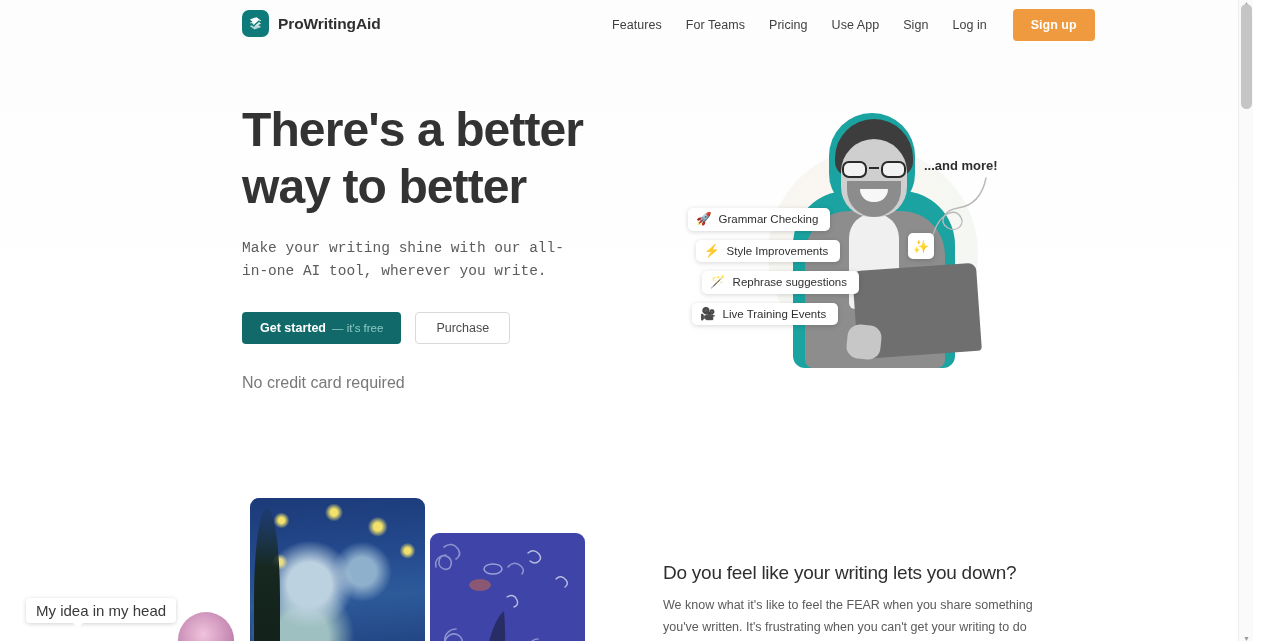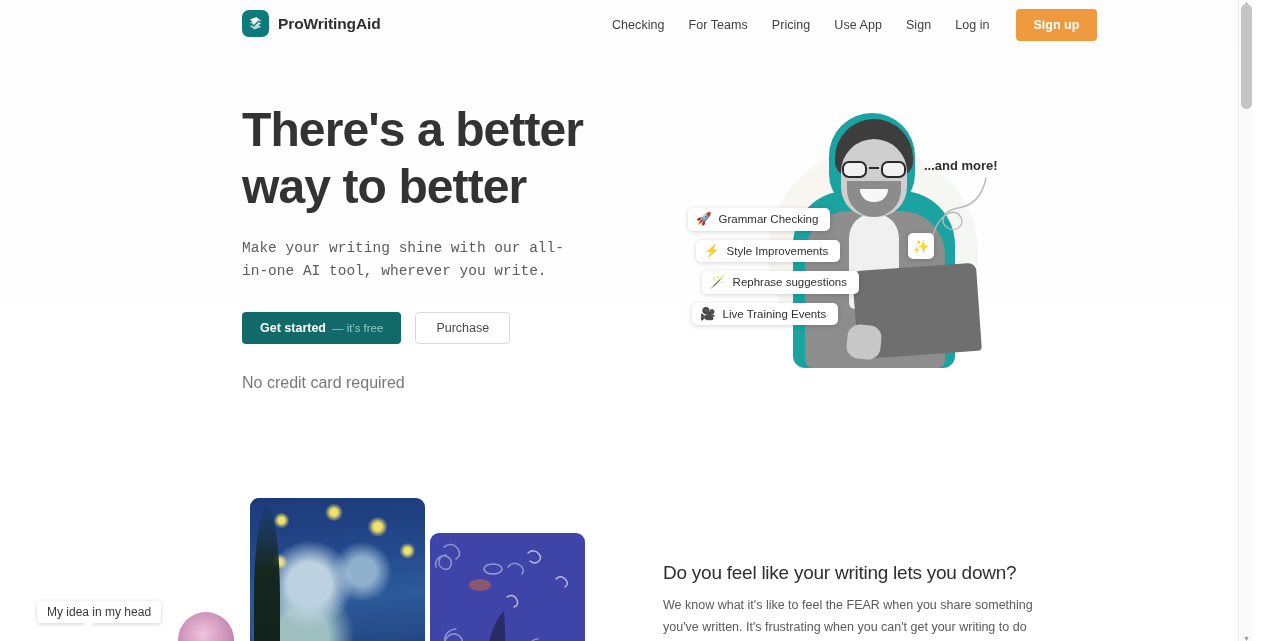--- a/index.html
+++ b/index.html
@@ -408,26 +408,26 @@
   }
   .starry-cypress {
     position: absolute;
     left: 4px; bottom: 0;
     width: 26px; height: 150px;
     background: linear-gradient(180deg, rgba(22,36,30,.1) 0%, #16281f 40%, #12201a 100%);
     border-radius: 50% 50% 0 0 / 60% 60% 0 0;
   }
   .starry-caption {
     position: absolute;
-    left: 37px;
+    left: 26px;
     bottom: 18px;
     background: #ffffff;
     border-radius: 4px;
     padding: 4px 10px;
-    font-size: 12px;
+    font-size: 15px;
     color: #3a3a3a;
     box-shadow: 0 1px 4px rgba(0,0,0,.18);
     white-space: nowrap;
     z-index: 4;
   }
   .starry-caption::after {
     content: "";
     position: absolute;
     left: 46px;
     bottom: -5px;
@@ -517,21 +517,21 @@
           <path d="M4 6.5 L13.5 3 L20 8 L10.5 11.5 Z" fill="#ffffff"></path>
           <path d="M4 11 L13.5 7.5 L20 12.5 L10.5 16 Z" fill="#ffffff" opacity=".85"></path>
           <path d="M4 15.5 L13.5 12 L20 17 L10.5 20.5 Z" fill="#ffffff" opacity=".7"></path>
           <path d="M6.5 12.5 L9.5 15.5 L17 8.5" stroke="#0e7a7a" stroke-width="2" fill="none" stroke-linecap="round" stroke-linejoin="round"></path>
         </svg>
       </span>
       <span class="brand-name">ProWritingAid</span>
     </div>
 
     <nav class="main-nav">
-      <a class="nav-link">Checking</a>
+      <a class="nav-link">Features</a>
       <a class="nav-link">For Teams</a>
       <a class="nav-link">Pricing</a>
       <a class="nav-link">Use App</a>
       <a class="nav-link">Sign</a>
       <a class="nav-link">Log in</a>
       <button class="btn-signup">Sign up</button>
     </nav>
   </header>
 
   <section class="hero">

